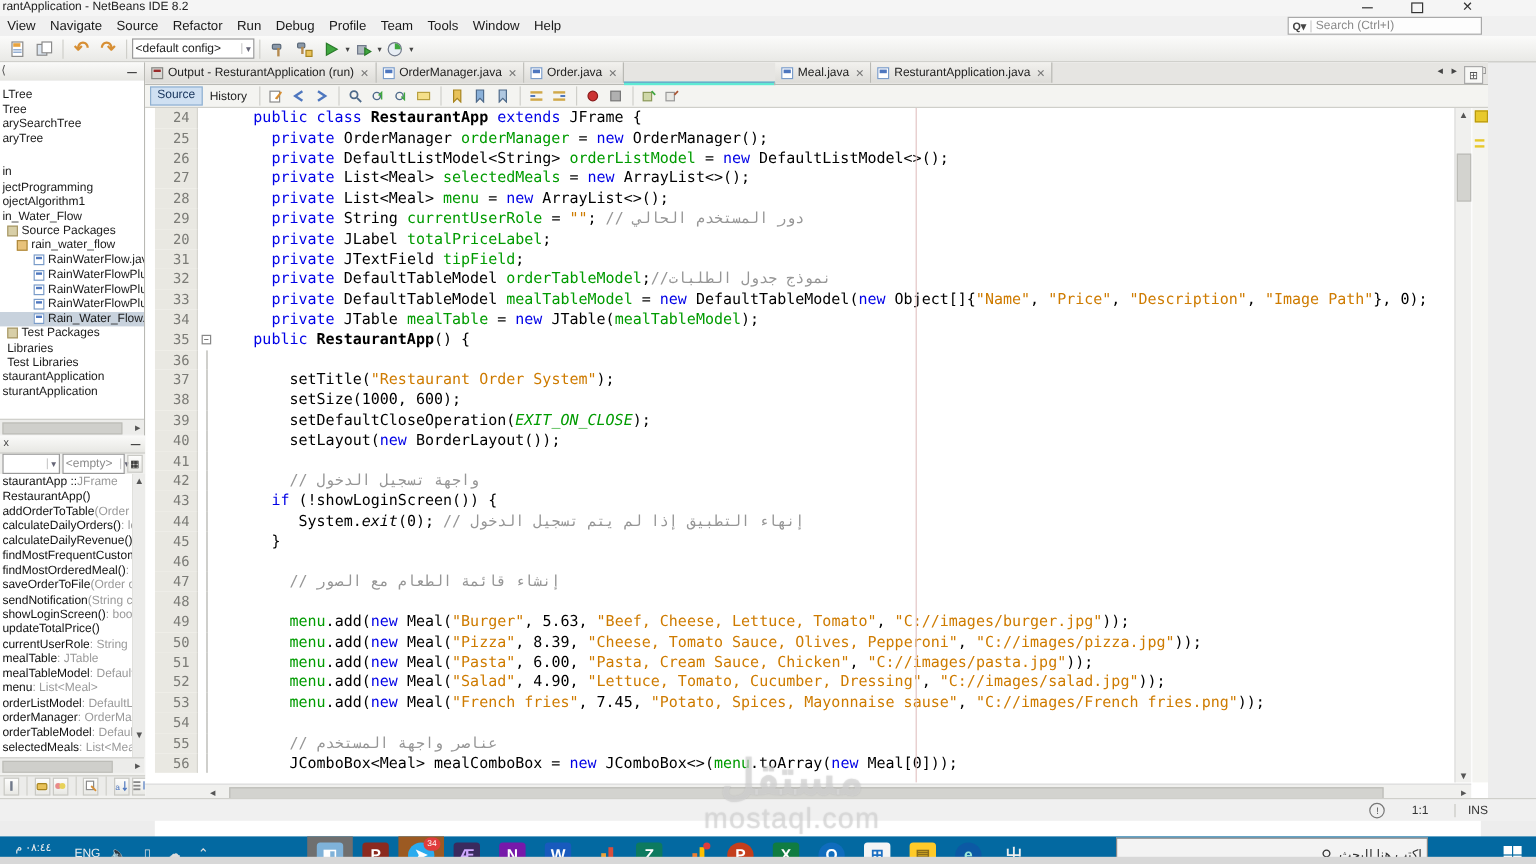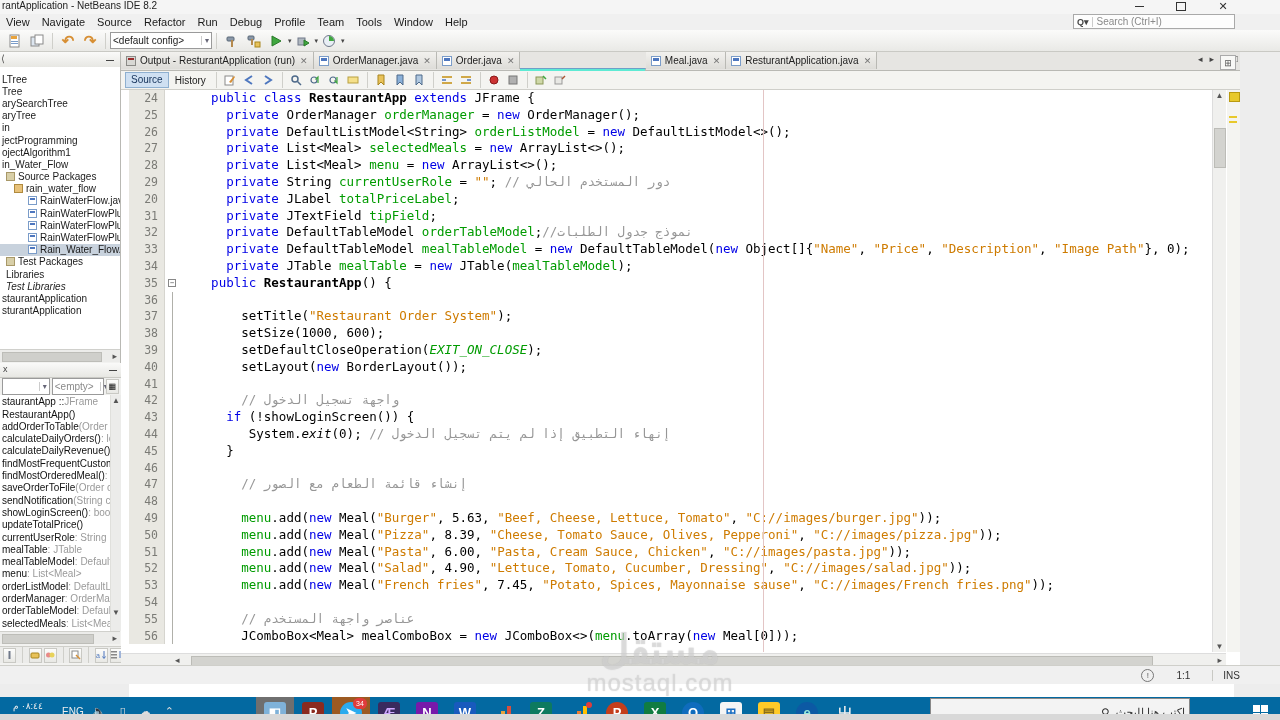--- a/index.html
+++ b/index.html
@@ -254,21 +254,21 @@
         </div>
         <div class="trow" style="padding-left: 2px;">
           <span>Tree</span>
         </div>
         <div class="trow" style="padding-left: 2px;">
           <span>arySearchTree</span>
         </div>
         <div class="trow" style="padding-left: 2px;">
           <span>aryTree</span>
         </div>
-        <div class="trow" style="padding-left: 2px;">
+        <div class="trow" style="padding-left: 2px; margin-top: 16px;">
           <span>in</span>
         </div>
         <div class="trow" style="padding-left: 2px;">
           <span>jectProgramming</span>
         </div>
         <div class="trow" style="padding-left: 2px;">
           <span>ojectAlgorithm1</span>
         </div>
         <div class="trow" style="padding-left: 2px;">
           <span>in_Water_Flow</span>
@@ -301,21 +301,21 @@
           <span class="ticon java"></span>
           <span>Rain_Water_Flow.java</span>
         </div>
         <div class="trow" style="padding-left: 6px;">
           <span class="ticon sources"></span>
           <span>Test Packages</span>
         </div>
         <div class="trow" style="padding-left: 6px;">
           <span>Libraries</span>
         </div>
-        <div class="trow" style="padding-left: 6px; font-style: italic;">
+        <div class="trow" style="padding-left: 6px;">
           <span>Test Libraries</span>
         </div>
         <div class="trow" style="padding-left: 2px;">
           <span>staurantApplication</span>
         </div>
         <div class="trow" style="padding-left: 2px;">
           <span>sturantApplication</span>
         </div>
       </div>
     <div class="hscroll" style="top:297px;">

